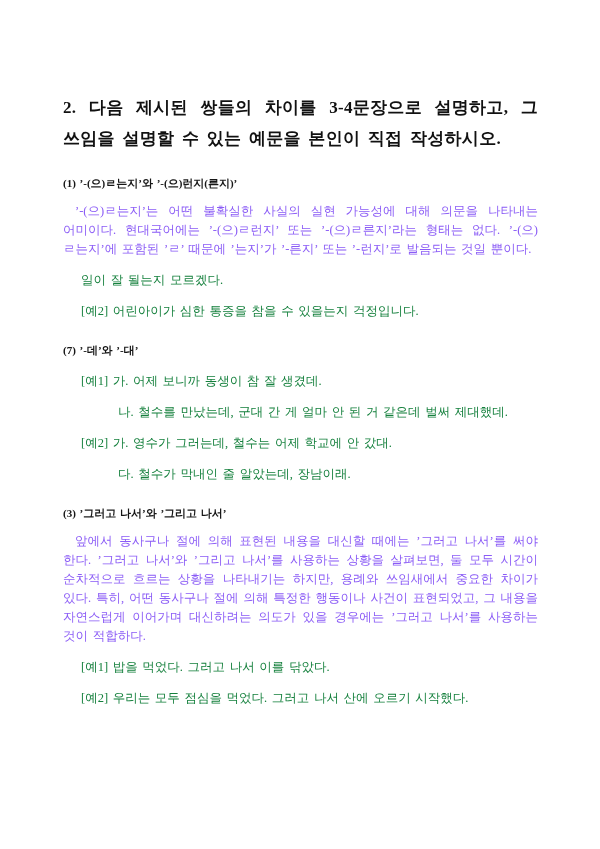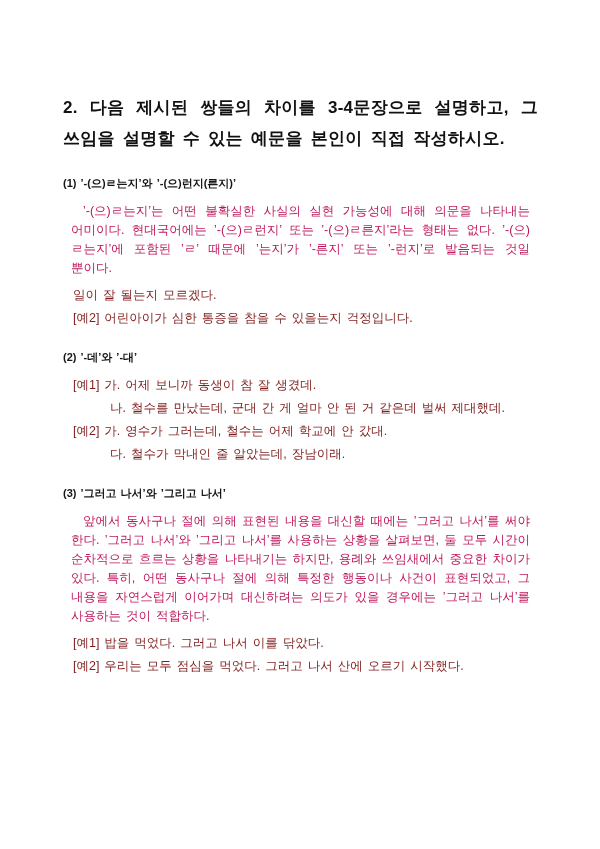--- a/index.html
+++ b/index.html
@@ -9,21 +9,21 @@
   }
   .page {
     position: relative;
     width: 600px;
     height: 709px;
     box-sizing: border-box;
     background: #ffffff;
     color: #1f1f1f;
     padding: 92px 62px 0 63px;
     overflow: hidden;
-    font-family: Liberation Sans, sans-serif;
+    font-family: Liberation Serif, serif;
   }
   .title {
     margin: 0;
     font-size: 17px;
     font-weight: 700;
     line-height: 31px;
     color: #111111;
     text-align: justify;
     word-spacing: 3px;
     letter-spacing: 0.3px;
@@ -34,37 +34,37 @@
   }
   .sec-heading {
     font-size: 11px;
     font-weight: 700;
     line-height: 19px;
     margin: 0 0 9px 0;
     word-spacing: 1px;
     color: #161616;
   }
   .para {
-    margin: 8px;
+    margin: 0;
     font-size: 12.5px;
     line-height: 19px;
     text-align: justify;
     text-indent: 12px;
     word-spacing: 1.5px;
     word-break: keep-all;
-    color: #be185d;
+    color: #8b5cf6;
   }
   .ex {
-    margin: 4px;
+    margin: 12px;
     font-size: 12.5px;
     line-height: 19px;
     text-indent: 6px;
     word-spacing: 1.5px;
     word-break: keep-all;
-    color: #7f1d1d;
+    color: #15803d;
   }
   .ex-cont {
     text-indent: 0;
     padding-left: 43px;
   }
   .page-number {
     position: absolute;
     left: 0;
     right: 0;
     top: 789px;
@@ -82,21 +82,21 @@
   <h1 class="title">2. 다음 제시된 쌍들의 차이를 3-4문장으로 설명하고, 그 쓰임을 설명할 수 있는 예문을 본인이 직접 작성하시오.</h1>
 
   <section class="section">
     <div class="sec-heading">(1) ’-(으)ㄹ는지’와 ’-(으)런지(른지)’</div>
     <p class="para">’-(으)ㄹ는지’는 어떤 불확실한 사실의 실현 가능성에 대해 의문을 나타내는 어미이다. 현대국어에는 ’-(으)ㄹ런지’ 또는 ’-(으)ㄹ른지’라는 형태는 없다. ’-(으)ㄹ는지’에 포함된 ’ㄹ’ 때문에 ’는지’가 ’-른지’ 또는 ’-런지’로 발음되는 것일 뿐이다.</p>
     <div class="ex">일이 잘 될는지 모르겠다.</div>
     <div class="ex">[예2] 어린아이가 심한 통증을 참을 수 있을는지 걱정입니다.</div>
   </section>
 
   <section class="section">
-    <div class="sec-heading">(2) ’-데’와 ’-대’</div>
+    <div class="sec-heading">(7) ’-데’와 ’-대’</div>
     <div class="ex">[예1] 가. 어제 보니까 동생이 참 잘 생겼데.</div>
     <div class="ex ex-cont">나. 철수를 만났는데, 군대 간 게 얼마 안 된 거 같은데 벌써 제대했데.</div>
     <div class="ex">[예2] 가. 영수가 그러는데, 철수는 어제 학교에 안 갔대.</div>
     <div class="ex ex-cont">다. 철수가 막내인 줄 알았는데, 장남이래.</div>
   </section>
 
   <section class="section">
     <div class="sec-heading">(3) ’그러고 나서’와 ’그리고 나서’</div>
     <p class="para">앞에서 동사구나 절에 의해 표현된 내용을 대신할 때에는 ’그러고 나서’를 써야 한다. ’그러고 나서’와 ’그리고 나서’를 사용하는 상황을 살펴보면, 둘 모두 시간이 순차적으로 흐르는 상황을 나타내기는 하지만, 용례와 쓰임새에서 중요한 차이가 있다. 특히, 어떤 동사구나 절에 의해 특정한 행동이나 사건이 표현되었고, 그 내용을 자연스럽게 이어가며 대신하려는 의도가 있을 경우에는 ’그러고 나서’를 사용하는 것이 적합하다.</p>
     <div class="ex">[예1] 밥을 먹었다. 그러고 나서 이를 닦았다.</div>

